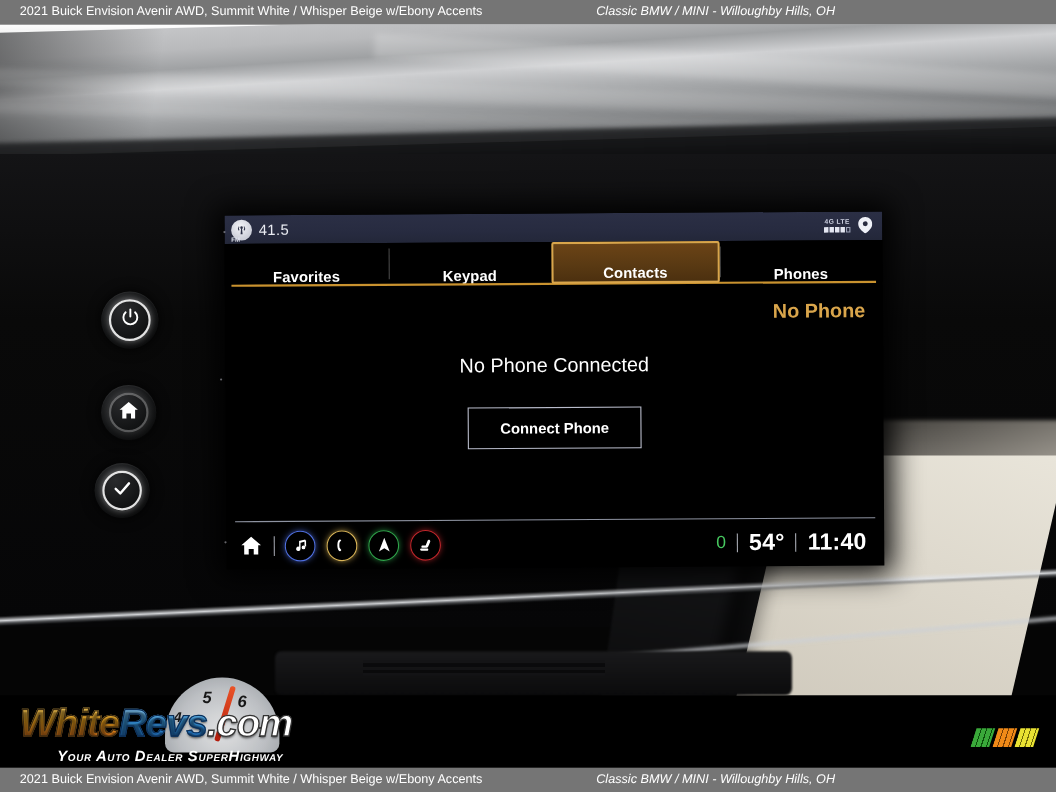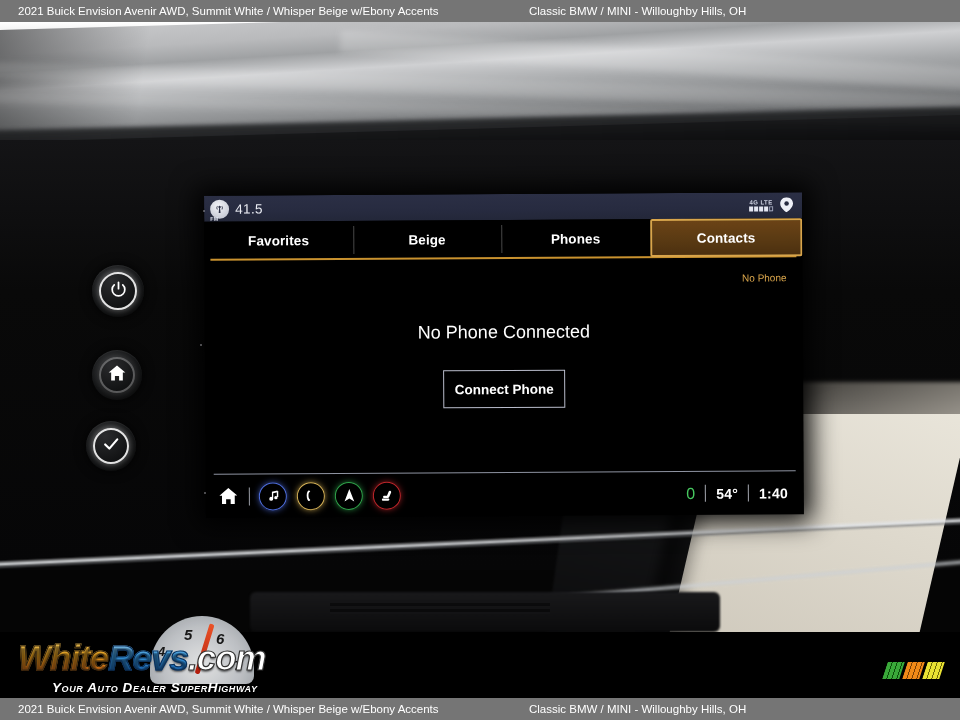--- a/index.html
+++ b/index.html
@@ -21,21 +21,21 @@
     position: absolute; left: 0; width: 960px; height: 22px;
     background: #757575;
     color: #ffffff;
     font-size: 11.5px;
     line-height: 22px;
     white-space: nowrap;
   }
   .caption-bar.top { top: 0; }
   .caption-bar.bottom { top: 698px; height: 22px; }
   .cap-left  { position: absolute; left: 18px; }
-  .cap-right { position: absolute; left: 529px; }
+  .cap-right { position: absolute; left: 542px; font-style: italic; }
 
   
   #photo {
     position: absolute; left: 0; top: 22px;
     width: 960px; height: 610px;
     overflow: hidden;
     background: #050505;
   }
 
   
@@ -192,21 +192,21 @@
   .pin-icon { color:#eef0f7; font-size:14px; line-height:1; }
 
   
   .tab-row {
     position:absolute; left:0; top:26px; width:100%; height:38px;
     display:flex; align-items:stretch;
     background:#000;
   }
   .tab {
     flex:1; position:relative;
-    display:flex; align-items:center; justify-content:center;
+    display:flex; align-items:flex-end; justify-content:center;
     color:#ffffff; font-size:13.5px; font-weight:bold;
     letter-spacing:.1px;
   }
   .tab + .tab::before{
     content:""; position:absolute; left:0; top:5px; bottom:5px; width:1px;
     background: rgba(255,255,255,.28);
   }
   .tab.active {
     background: linear-gradient(180deg,#6b4316 0%, #5a3a13 55%, #4c300f 100%);
     border: 2px solid #d9a54b;
@@ -216,29 +216,29 @@
   .tab.active::before{ display:none; }
   .tab-underline {
     position:absolute; left:6px; right:6px; top:63px; height:2px;
     background:#c9922f;
   }
 
   
   .content { position:absolute; left:0; top:66px; right:0; bottom:44px; }
   .no-phone-chip {
     position:absolute; right:16px; top:14px;
-    color:#d9a54b; font-size:10px; font-weight:normal;
+    color:#d9a54b; font-size:18px; font-weight:bold;
   }
   .headline {
     position:absolute; left:0; right:0; top:62px;
     text-align:center; color:#ffffff; font-size:18px;
   }
   .connect-btn {
     position:absolute; left:50%; top:110px; transform:translateX(-50%);
-    width:122px; height:38px;
+    width:158px; height:38px;
     border:1px solid #b9bccb;
     background: transparent;
     color:#ffffff; font-size:13.5px; font-weight:bold;
     display:flex; align-items:center; justify-content:center;
     cursor:pointer;
   }
 
   
   .dock-rule {
     position:absolute; left:8px; right:8px; bottom:43px; height:1px;
@@ -265,21 +265,21 @@
   .c-phone { color:#d7b357; }
   .c-nav   { color:#2fa34a; }
   .c-climate{ color:#c0262b; }
 
   .dock-right {
     margin-left:auto; display:flex; align-items:center; gap:10px;
     padding-right:4px;
   }
   .dock-right .vbar { width:1px; height:17px; background:rgba(220,224,236,.75); }
   .dock-zero { color:#46c85f; font-size:16px; }
-  .dock-temp, .dock-time { color:#ffffff; font-size:14px; font-weight:bold; letter-spacing:.2px; }
+  .dock-temp, .dock-time { color:#ffffff; font-size:21px; font-weight:bold; letter-spacing:.2px; }
 
   
   .speck { position:absolute; background:rgba(200,200,210,.5); width:2px; height:2px; border-radius:50%; }
 
   
   #watermark {
     position:absolute; left:18px; top:620px; width:260px; height:78px;
   }
   .gauge {
     position:absolute; left:132px; top:-4px; width:104px; height:68px;
@@ -435,27 +435,27 @@
               </svg>
             </span>
           </div>
         </div>
 
         <div class="tab-row">
           <div class="tab">
               <span>Favorites</span>
             </div>
           <div class="tab">
-              <span>Beige</span>
+              <span>Keypad</span>
+            </div>
+          <div class="tab active">
+              <span>Contacts</span>
             </div>
           <div class="tab">
               <span>Phones</span>
-            </div>
-          <div class="tab active">
-              <span>Contacts</span>
             </div>
         </div>
         <div class="tab-underline"></div>
 
         <div class="content">
           <div class="no-phone-chip">No Phone</div>
           <div class="headline">No Phone Connected</div>
           <div class="connect-btn">Connect Phone</div>
         </div>
 
@@ -503,21 +503,21 @@
                 </svg>
               </span>
             </span>
           </span>
 
           <span class="dock-right">
             <span class="dock-zero">0</span>
             <span class="vbar"></span>
             <span class="dock-temp">54°</span>
             <span class="vbar"></span>
-            <span class="dock-time">1:40</span>
+            <span class="dock-time">11:40</span>
           </span>
         </div>
 
       </div>
     </div>
 
     <div class="speck" style="left:203px; top:188px;"></div>
     <div class="speck" style="left:200px; top:322px;"></div>
     <div class="speck" style="left:204px; top:470px;"></div>
 

